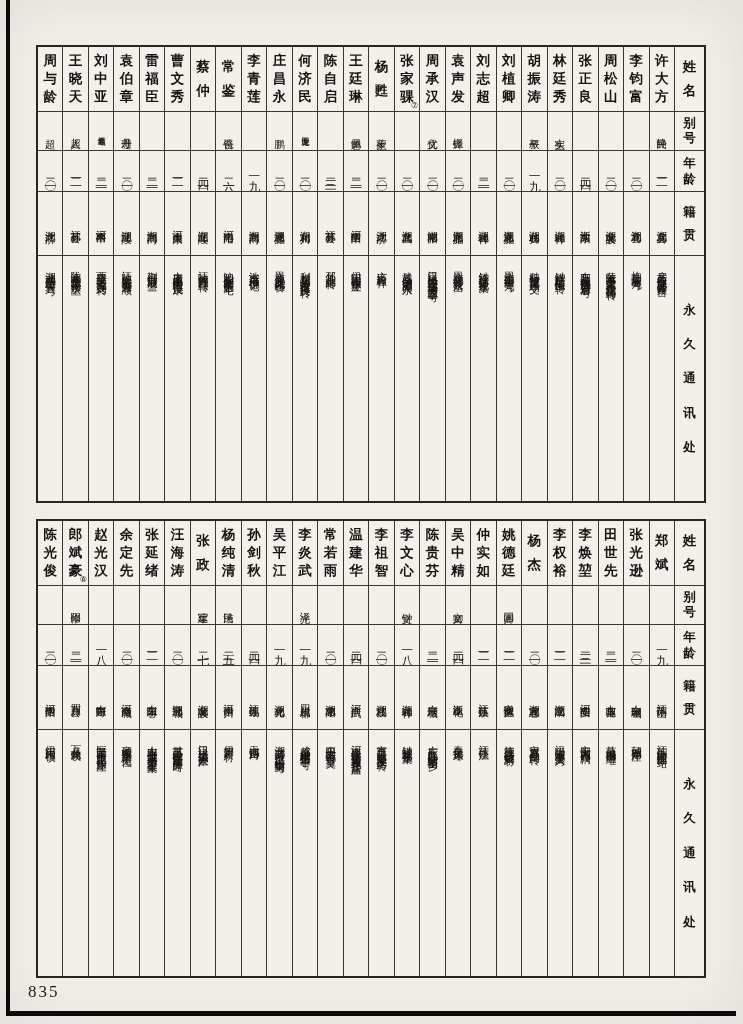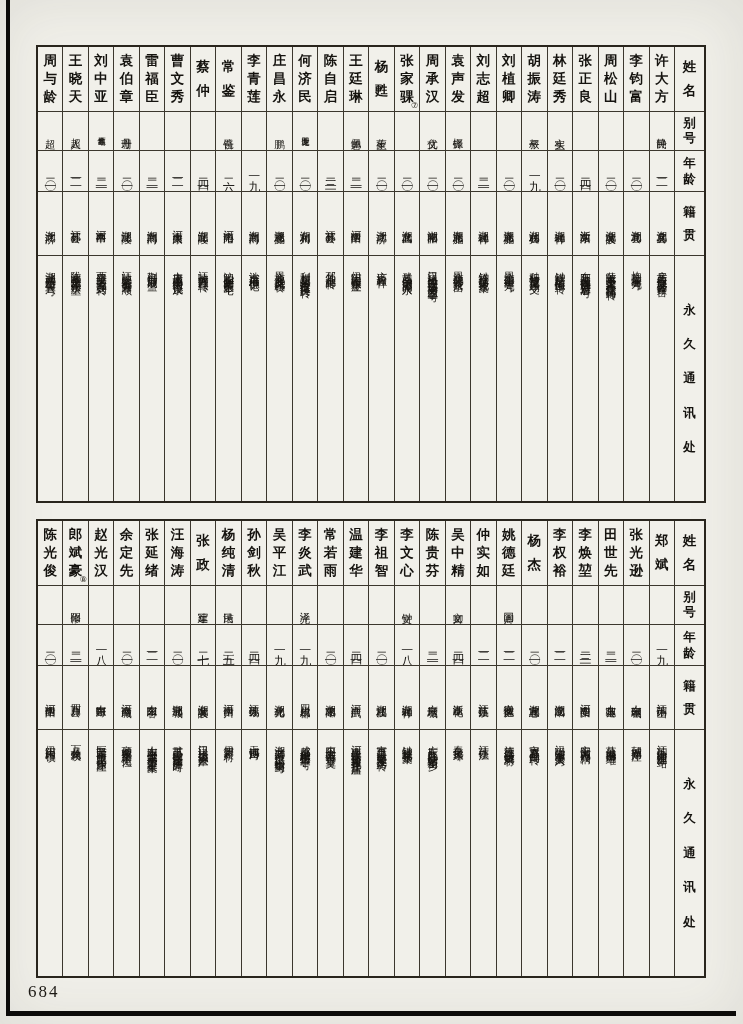--- a/index.html
+++ b/index.html
@@ -1072,14 +1072,14 @@
         </div>
         <div class="cell r3 origin">
           <span class="vtext">河南伊阳</span>
         </div>
         <div class="cell r4 address">
           <span class="vtext">伊阳内埠镇</span>
         </div>
       </div>
     </div>
 
-  <div class="page-number">684</div>
+  <div class="page-number">835</div>
 </div>
 
 </body></html>

